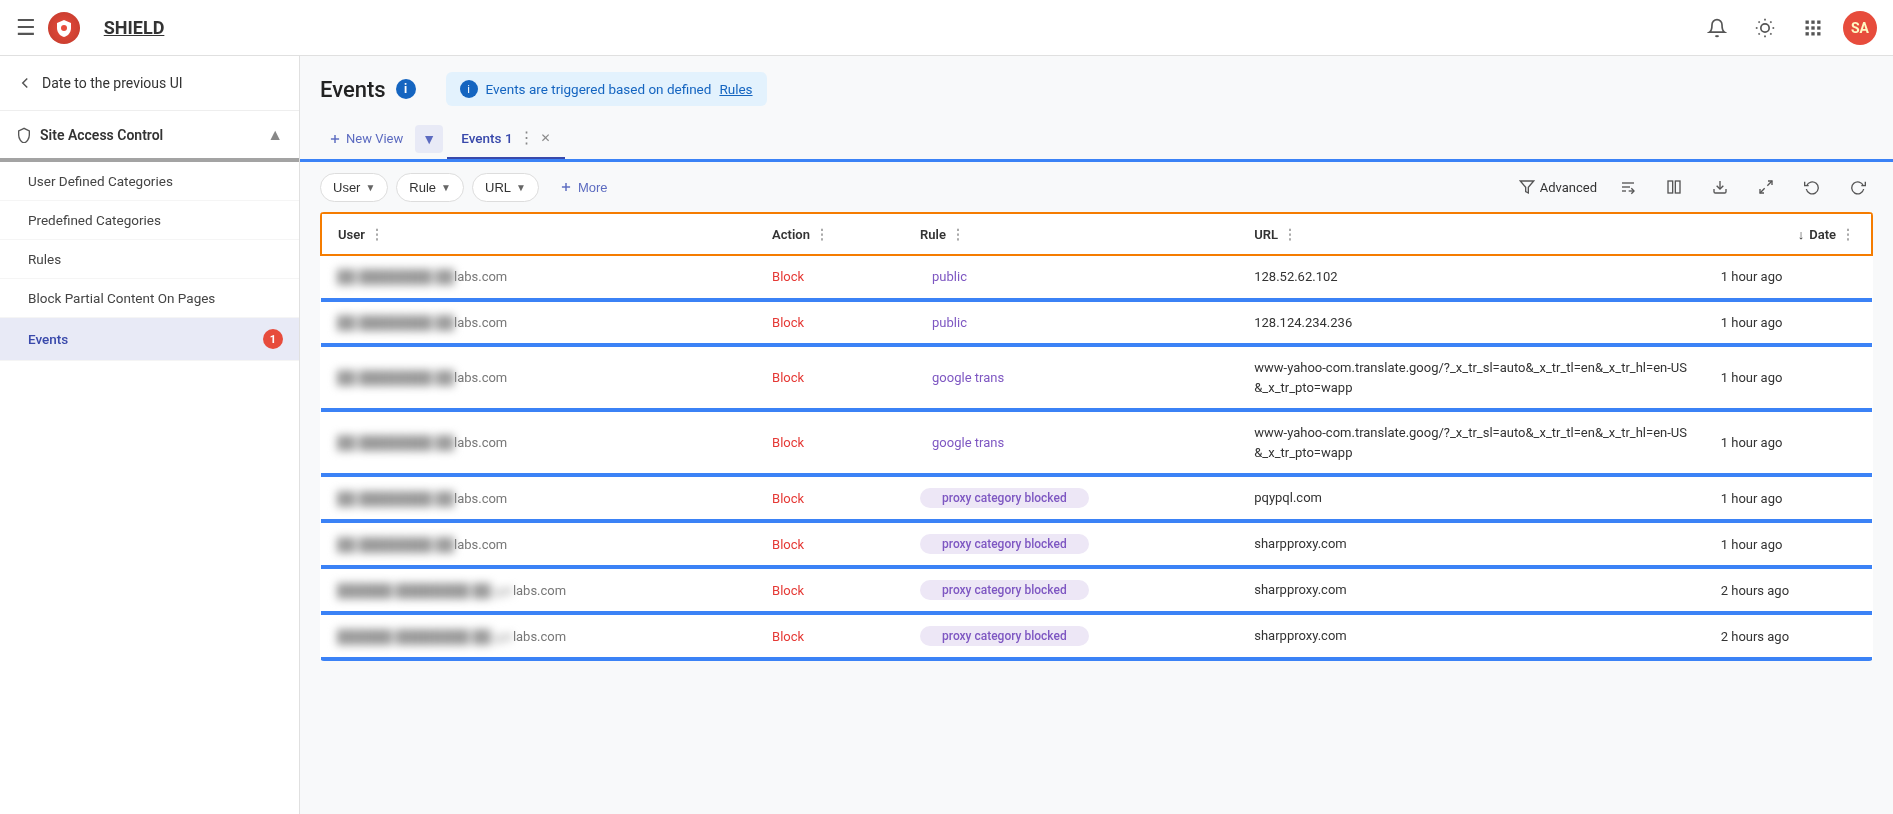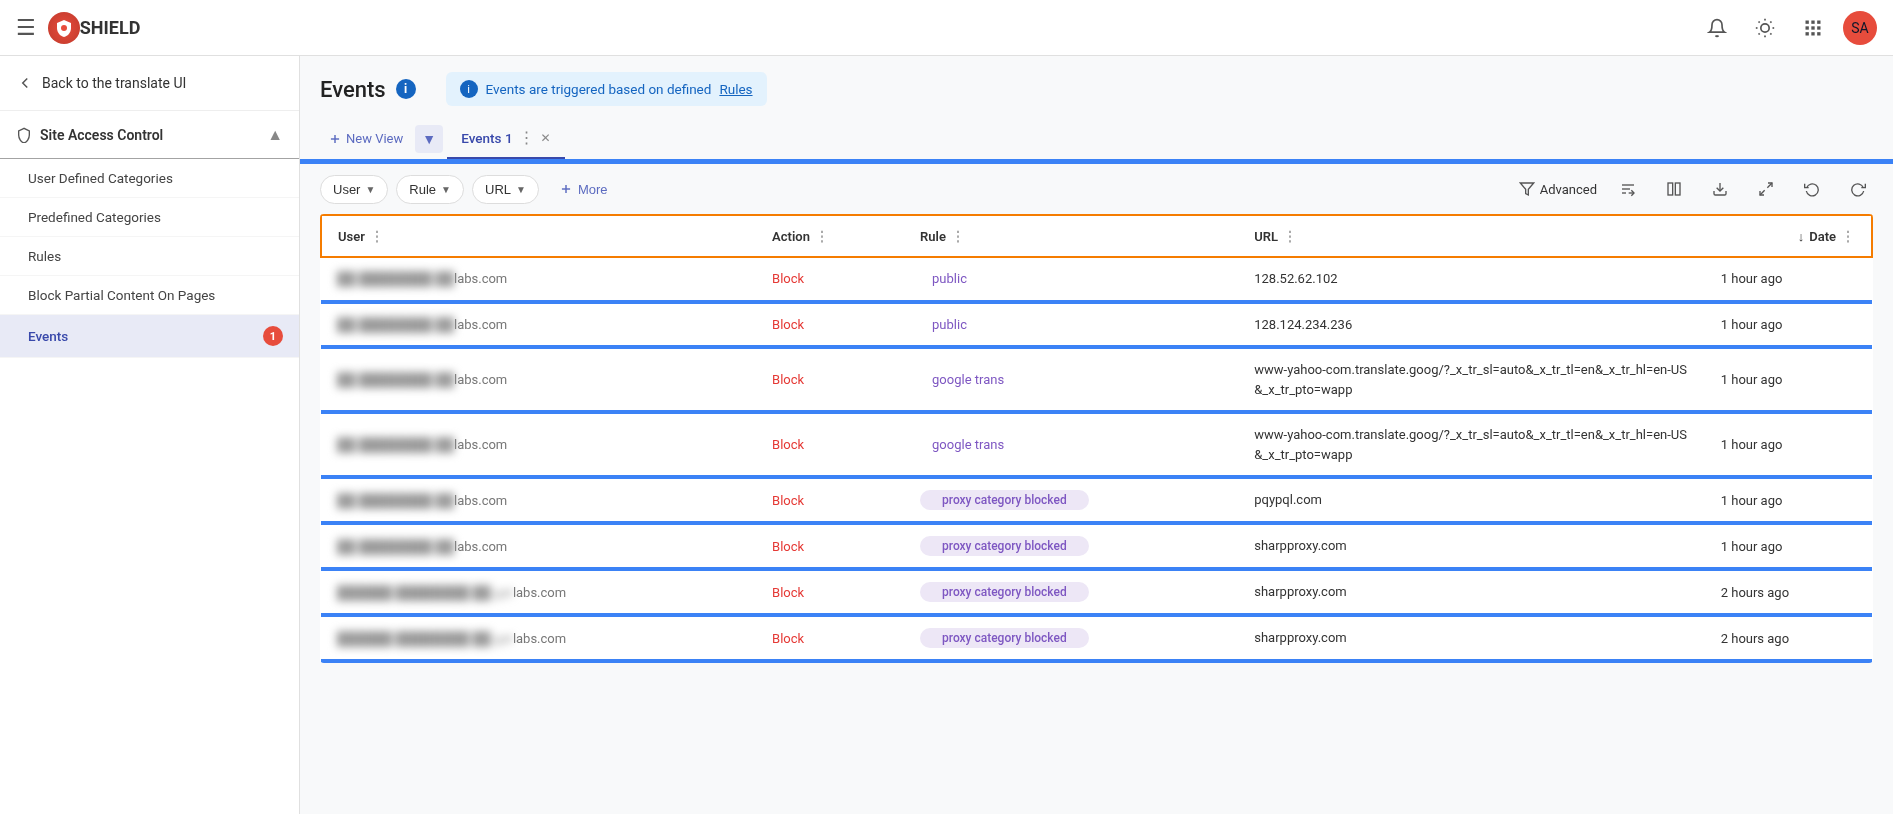--- a/index.html
+++ b/index.html
@@ -18,44 +18,45 @@
       z-index: 10;
     }
     .top-nav .hamburger {
       font-size: 22px;
       color: #555;
       cursor: pointer;
     }
     .top-nav .logo {
       display: flex;
       align-items: center;
-      gap: 0;
+      gap: 24px;
       font-weight: 700;
       font-size: 18px;
       color: #333;
+      text-decoration: underline;
     }
     .logo-icon {
       width: 32px; height: 32px;
       background: radial-gradient(circle, #e74c3c, #c0392b);
       border-radius: 50%;
       display: flex; align-items: center; justify-content: center;
       color: #fff; font-size: 14px; font-weight: bold;
     }
     .top-nav .spacer { flex: 1; }
     .top-nav .icon-btn {
       width: 36px; height: 36px;
       display: flex; align-items: center; justify-content: center;
       border-radius: 50%; cursor: pointer; color: #555; font-size: 18px;
     }
     .top-nav .avatar {
       width: 34px; height: 34px;
       background: #e74c3c;
       border-radius: 50%;
       display: flex; align-items: center; justify-content: center;
-      color: #0f172a; font-weight: normal; font-size: 14px; cursor: pointer;
+      color: #fef9c3; font-weight: bold; font-size: 14px; cursor: pointer;
     }
 
     
     .main-layout {
       display: flex;
       flex: 1;
       overflow: hidden;
     }
 
     
@@ -80,21 +81,21 @@
     }
     .sidebar-section {
       display: flex;
       align-items: center;
       justify-content: space-between;
       padding: 14px 16px;
       font-size: 14px;
       font-weight: 600;
       color: #333;
       cursor: pointer;
-      border-bottom: 1px solid #a3a3a3;
+      border-bottom: 4px solid #a3a3a3;
     }
     .sidebar-section .chevron { font-size: 16px; color: #888; }
     .sidebar-item {
       padding: 11px 16px 11px 28px;
       font-size: 13.5px;
       color: #444;
       cursor: pointer;
       border-bottom: 1px solid #f5f5f5;
     }
     .sidebar-item.active {
@@ -152,21 +153,21 @@
       color: #1565c0;
       margin-left: 20px;
     }
     .info-banner a { color: #1565c0; text-decoration: underline; cursor: pointer; }
 
     
     .tabs-bar {
       display: flex;
       align-items: center;
       padding: 0 20px;
-      border-bottom: 5px solid #3b82f6;
+      border-bottom: 3px solid #3b82f6;
       background: #f8f9fa;
       flex-shrink: 0;
     }
     .add-tab-btn {
       display: flex; align-items: center; gap: 4px;
       color: #5c6bc0;
       font-size: 13px;
       cursor: pointer;
       padding: 10px 8px;
       margin-right: 4px;
@@ -372,21 +373,21 @@
   <div class="avatar">SA</div>
 </nav>
 
 <div class="main-layout">
 
   <aside class="sidebar">
     <div class="sidebar-back">
       <svg width="18" height="18" viewBox="0 0 24 24" fill="none" stroke="#555" stroke-width="2">
           <polyline points="15 18 9 12 15 6"></polyline>
         </svg>
-      <span>Back to the translate UI</span>
+      <span>Date to the previous UI</span>
     </div>
     <div class="sidebar-section">
       <div style="display:flex;align-items:center;gap:8px;">
         <svg width="16" height="16" viewBox="0 0 24 24" fill="none" stroke="#555" stroke-width="2">
             <path d="M12 2L4 6v6c0 5.5 3.8 10.7 8 12 4.2-1.3 8-6.5 8-12V6l-8-4z"></path>
           </svg>
         <span>Site Access Control</span>
       </div>
       <span class="chevron">▲</span>
     </div>

